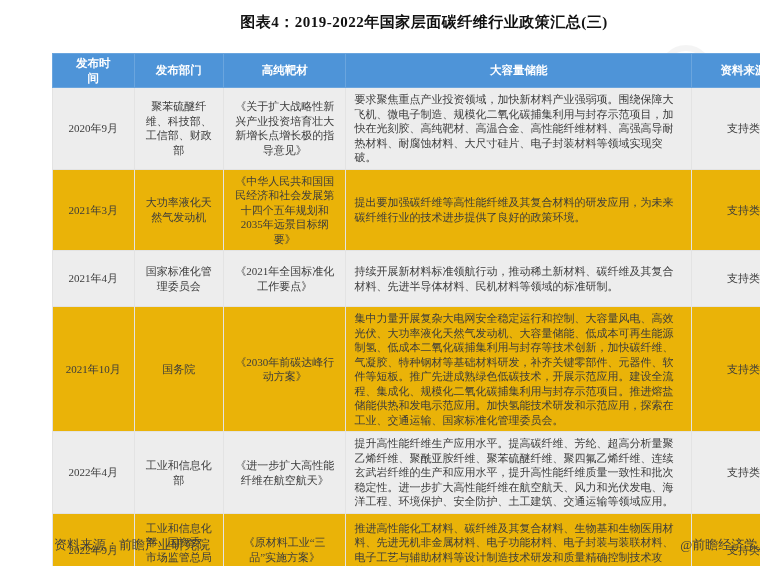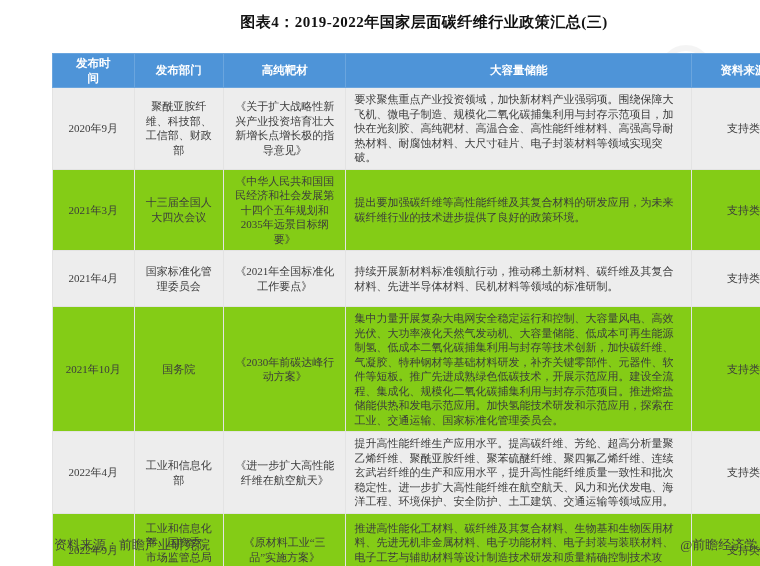--- a/index.html
+++ b/index.html
@@ -40,21 +40,21 @@
   }
   table.policy td{
     font-size:11px;
     line-height:1.32;
     border:1px solid #e3e3e3;
     padding:4px 8px;
     vertical-align:middle;
     color:#3c3c3c;
   }
   tr.alt td{background:#ededed;}
-  tr.norm td{background:#84cc16;}
+  tr.norm td{background:#eab308;}
   td.c{text-align:center;}
   td.l{text-align:left;}
   tr.h67{height:67px;}
   tr.h56{height:56px;}
   tr.h105{height:105px;}
   tr.h72{height:72px;}
   tr.h73{height:73px;}
   .footer{
     position:absolute;
     left:10px;right:10px;bottom:12px;
@@ -123,28 +123,28 @@
         <th>发布时间</th>
         <th>发布部门</th>
         <th>高纯靶材</th>
         <th>大容量储能</th>
         <th>资料来源</th>
       </tr>
     </thead>
     <tbody>
       <tr class="alt h67">
         <td class="c">2020年9月</td>
-        <td class="c">聚酰亚胺纤维、科技部、工信部、财政部</td>
+        <td class="c">聚苯硫醚纤维、科技部、工信部、财政部</td>
         <td class="c">《关于扩大战略性新兴产业投资培育壮大新增长点增长极的指导意见》</td>
         <td class="l">要求聚焦重点产业投资领域，加快新材料产业强弱项。围绕保障大飞机、微电子制造、规模化二氧化碳捕集利用与封存示范项目，加快在光刻胶、高纯靶材、高温合金、高性能纤维材料、高强高导耐热材料、耐腐蚀材料、大尺寸硅片、电子封装材料等领域实现突破。</td>
         <td class="c">支持类</td>
       </tr>
       <tr class="norm h67">
         <td class="c">2021年3月</td>
-        <td class="c">十三届全国人大四次会议</td>
+        <td class="c">大功率液化天然气发动机</td>
         <td class="c">《中华人民共和国国民经济和社会发展第十四个五年规划和2035年远景目标纲要》</td>
         <td class="l">提出要加强碳纤维等高性能纤维及其复合材料的研发应用，为未来碳纤维行业的技术进步提供了良好的政策环境。</td>
         <td class="c">支持类</td>
       </tr>
       <tr class="alt h56">
         <td class="c">2021年4月</td>
         <td class="c">国家标准化管理委员会</td>
         <td class="c">《2021年全国标准化工作要点》</td>
         <td class="l">持续开展新材料标准领航行动，推动稀土新材料、碳纤维及其复合材料、先进半导体材料、民机材料等领域的标准研制。</td>
         <td class="c">支持类</td>

